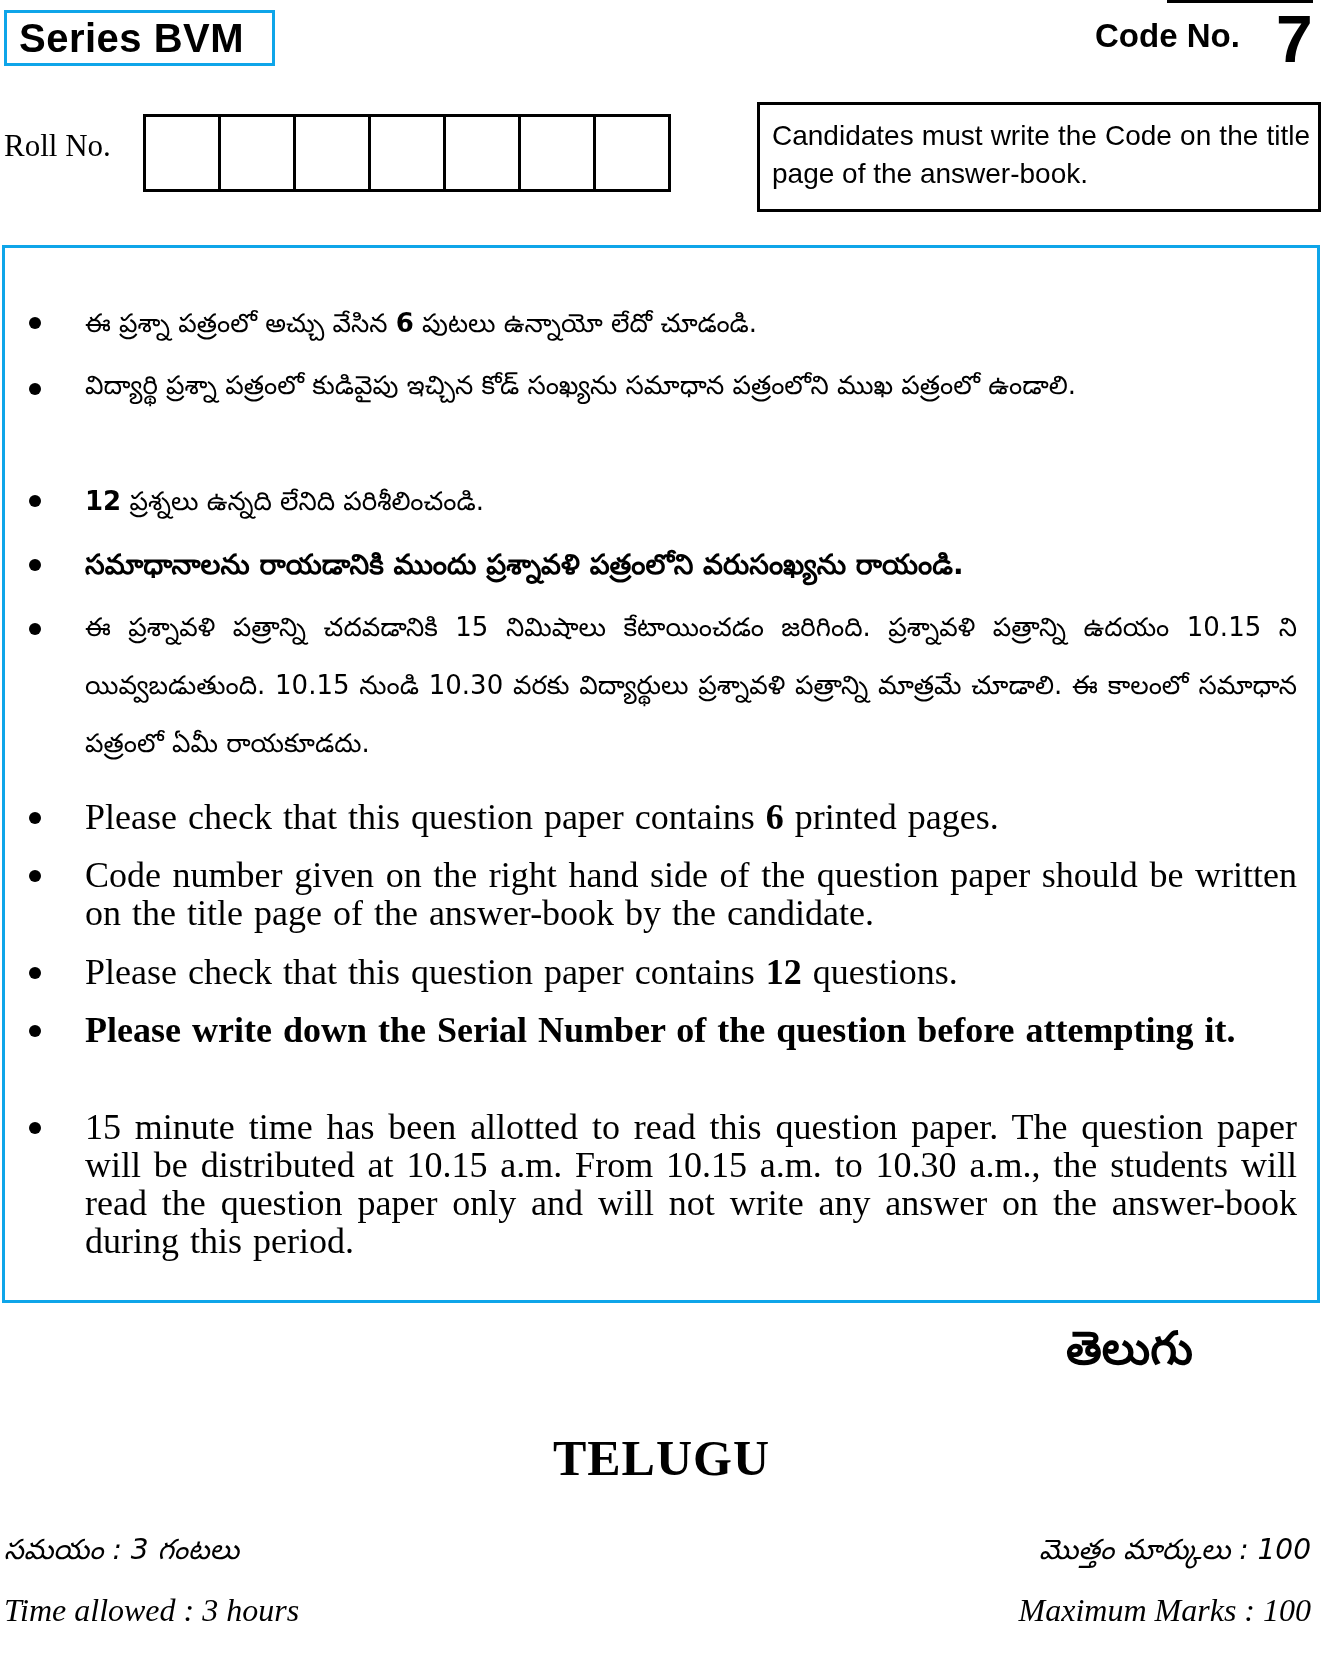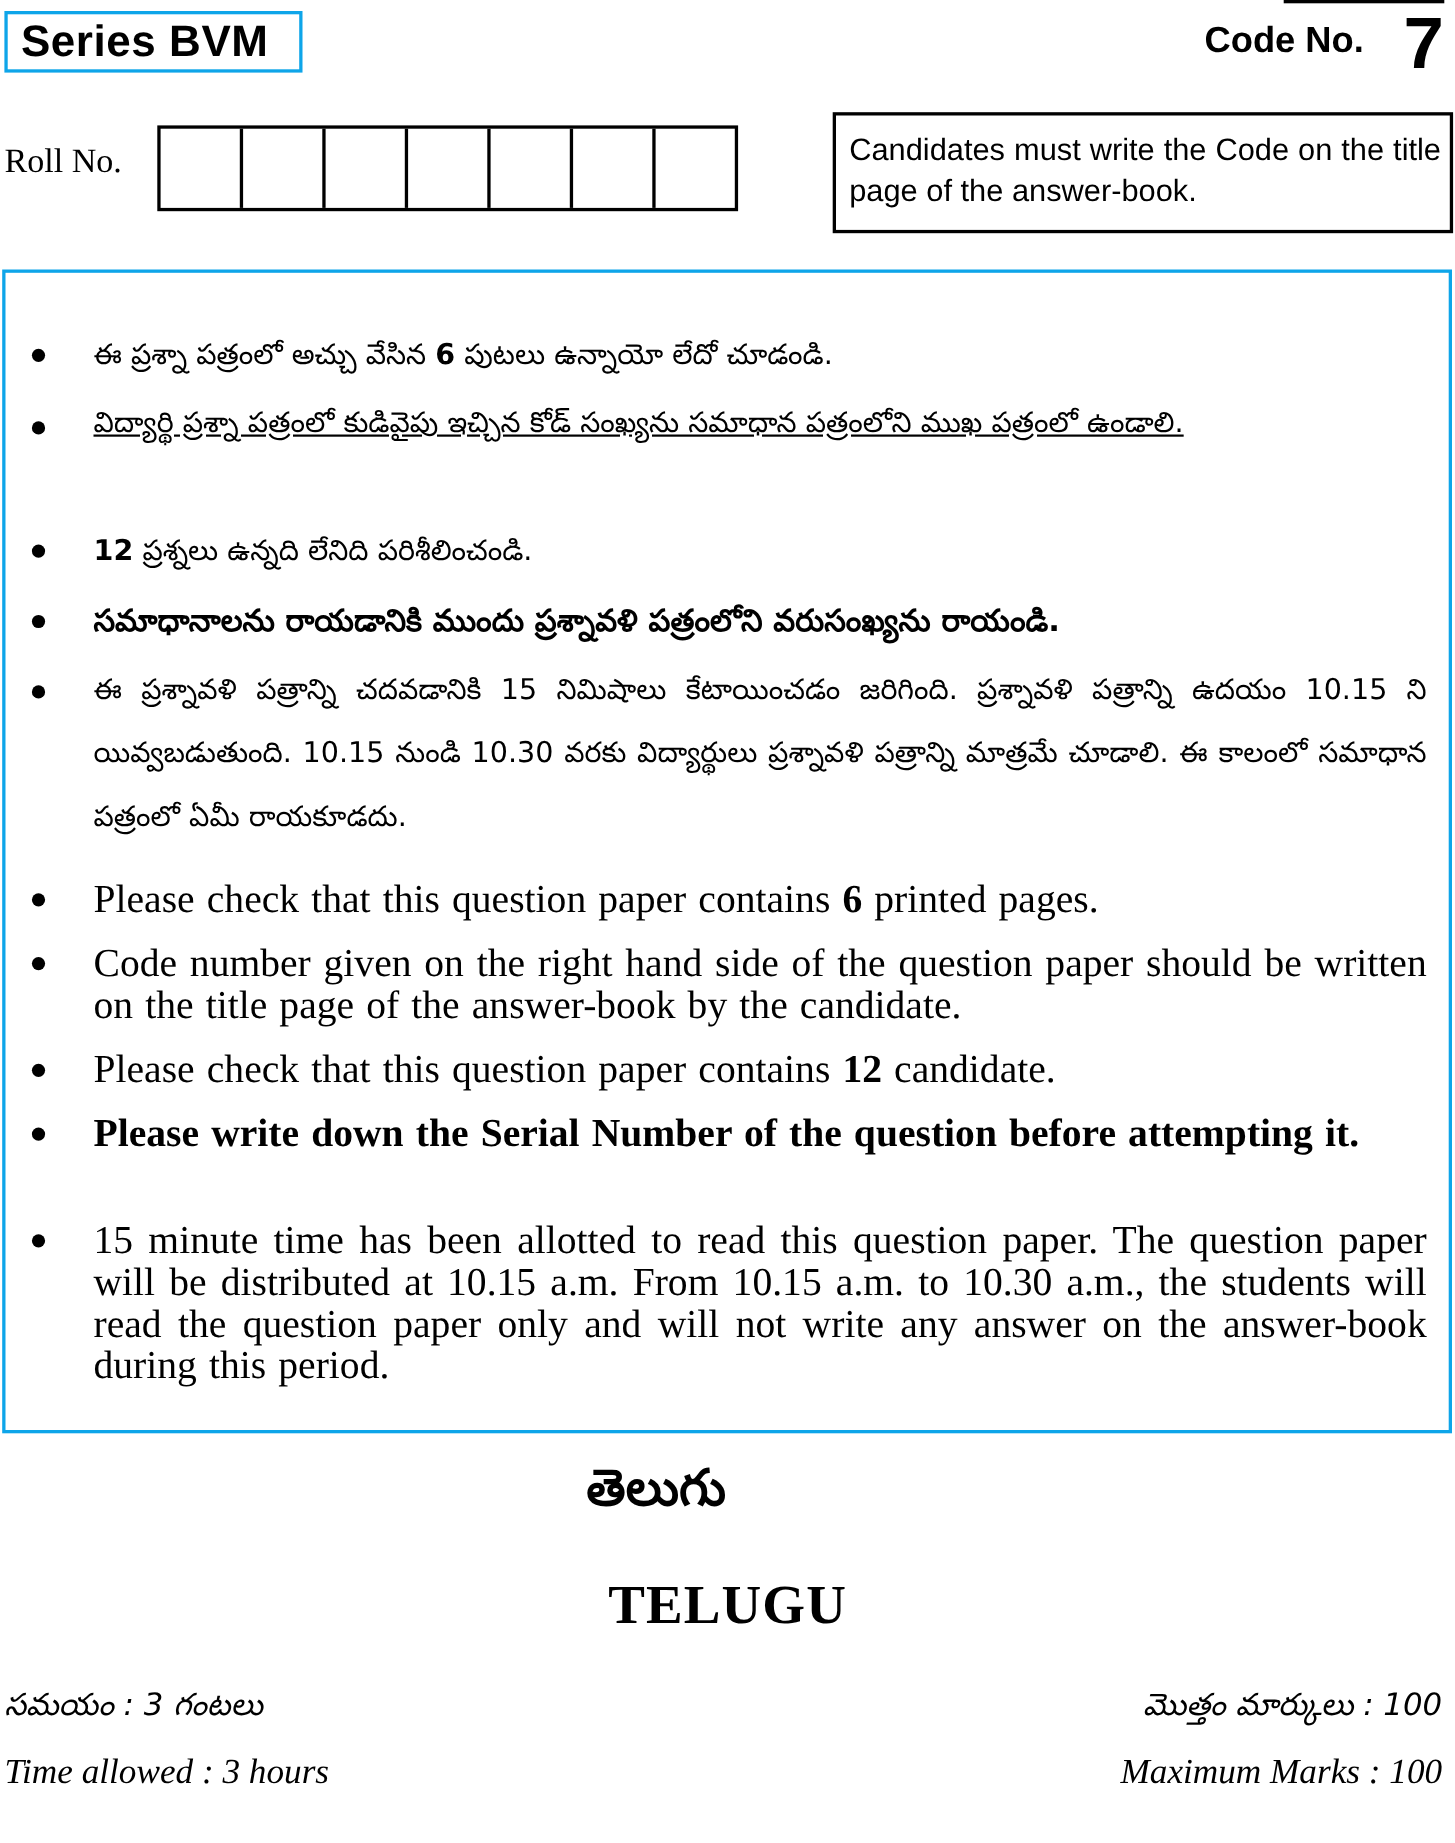--- a/index.html
+++ b/index.html
@@ -26,21 +26,21 @@
   #main-box { left: 2px; top: 245px; width: 1312px; height: 1052px; border: 3px solid #0ea5e9; }
   .bullet-item { position: absolute; left: 0; right: 0; }
   .bullet-dot { position: absolute; left: 24px; width: 12px; height: 12px; border-radius: 50%; background: #000; }
   .bullet-text { position: absolute; left: 80px; right: 20px; }
   .te { font-family: "DejaVu Sans", "Liberation Sans", sans-serif; font-size: 26px; line-height: 62px; text-align: justify; text-align-last: left; }
   .te.bold { font-weight: bold; font-size: 28px; }
   .en { font-family: "Liberation Serif", "DejaVu Serif", serif; font-size: 36px; line-height: 38px; text-align: justify; text-align-last: left; word-spacing: 2px; }
   .en.bold { font-weight: bold; }
   b { font-weight: bold; }
 
-  #title-te { left: 0; width: 1193px; top: 1322px; text-align: center; font-family: Liberation Sans, sans-serif; font-size: 46px; font-weight: bold; line-height: 60px; }
+  #title-te { left: 0; width: 1193px; top: 1322px; text-align: right; font-family: Liberation Mono, monospace; font-size: 46px; font-weight: bold; line-height: 60px; }
   #title-en { left: 0; width: 1323px; top: 1428px; text-align: center; font-family: "Liberation Serif", "DejaVu Serif", serif; font-size: 50px; font-weight: bold; line-height: 60px; letter-spacing: 1px; }
 
   #time-te { left: 4px; top: 1530px; font-family: "DejaVu Sans", sans-serif; font-size: 28px; font-style: italic; line-height: 40px; }
   #marks-te { right: 12px; top: 1530px; font-family: "DejaVu Sans", sans-serif; font-size: 28px; font-style: italic; line-height: 40px; text-align: left; }
   #time-en { left: 4px; top: 1590px; font-family: "Liberation Serif", "DejaVu Serif", serif; font-size: 32px; font-style: italic; line-height: 40px; }
   #marks-en { right: 12px; top: 1590px; font-family: "Liberation Serif", "DejaVu Serif", serif; font-size: 32px; font-style: italic; line-height: 40px; text-align: right; }
 </style>
 </head>
 <body>
 
@@ -68,21 +68,21 @@
 </div>
 
 <div id="main-box" class="abs">
 
   <div class="bullet-item" style="top:44px;">
     <span class="bullet-dot" style="top:25px;"></span>
     <div class="bullet-text te"><span>ఈ ప్రశ్నా పత్రంలో అచ్చు వేసిన </span><b>6</b><span> పుటలు ఉన్నాయో లేదో చూడండి.</span></div>
   </div>
   <div class="bullet-item" style="top:110px;">
     <span class="bullet-dot" style="top:25px;"></span>
-    <div class="bullet-text te" style="line-height:54px;text-decoration:underline;"><span>విద్యార్థి ప్రశ్నా పత్రంలో కుడివైపు ఇచ్చిన కోడ్ సంఖ్యను సమాధాన పత్రంలోని ముఖ పత్రంలో ఉండాలి.</span></div>
+    <div class="bullet-text te" style="line-height:54px;"><span>విద్యార్థి ప్రశ్నా పత్రంలో కుడివైపు ఇచ్చిన కోడ్ సంఖ్యను సమాధాన పత్రంలోని ముఖ పత్రంలో ఉండాలి.</span></div>
   </div>
   <div class="bullet-item" style="top:222px;">
     <span class="bullet-dot" style="top:25px;"></span>
     <div class="bullet-text te"><b>12</b><span> ప్రశ్నలు ఉన్నది లేనిది పరిశీలించండి.</span></div>
   </div>
   <div class="bullet-item" style="top:286px;">
     <span class="bullet-dot" style="top:25px;"></span>
     <div class="bullet-text te bold"><span>సమాధానాలను రాయడానికి ముందు ప్రశ్నావళి పత్రంలోని వరుసంఖ్యను రాయండి.</span></div>
   </div>
   <div class="bullet-item" style="top:350px;">
@@ -93,21 +93,21 @@
   <div class="bullet-item" style="top:550px;">
     <span class="bullet-dot" style="top:14px;"></span>
     <div class="bullet-text en"><span>Please check that this question paper contains </span><b>6</b><span> printed pages.</span></div>
   </div>
   <div class="bullet-item" style="top:608px;">
     <span class="bullet-dot" style="top:14px;"></span>
     <div class="bullet-text en"><span>Code number given on the right hand side of the question paper should be written on the title page of the answer-book by the candidate.</span></div>
   </div>
   <div class="bullet-item" style="top:705px;">
     <span class="bullet-dot" style="top:14px;"></span>
-    <div class="bullet-text en"><span>Please check that this question paper contains </span><b>12</b><span> candidate.</span></div>
+    <div class="bullet-text en"><span>Please check that this question paper contains </span><b>12</b><span> questions.</span></div>
   </div>
   <div class="bullet-item" style="top:763px;">
     <span class="bullet-dot" style="top:14px;"></span>
     <div class="bullet-text en bold"><span>Please write down the Serial Number of the question before attempting it.</span></div>
   </div>
   <div class="bullet-item" style="top:860px;">
     <span class="bullet-dot" style="top:14px;"></span>
     <div class="bullet-text en"><span>15 minute time has been allotted to read this question paper. The question paper will be distributed at 10.15 a.m. From 10.15 a.m. to 10.30 a.m., the students will read the question paper only and will not write any answer on the answer-book during this period.</span></div>
   </div>
 </div>

